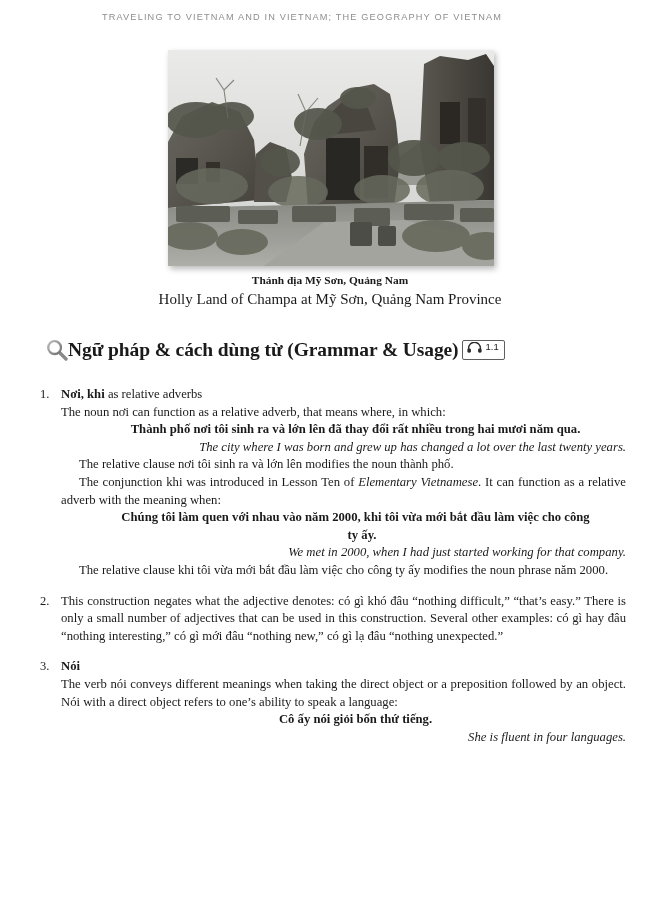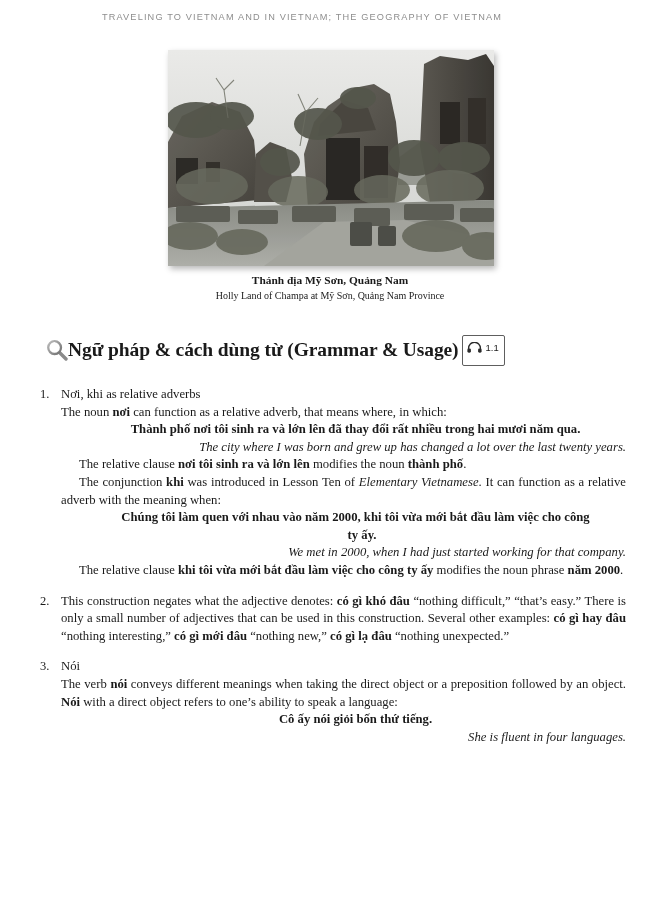--- a/index.html
+++ b/index.html
@@ -54,46 +54,46 @@
     text-align: center;
     line-height: 1.42;
   }
   .caption-vi {
     top: 272px;
     font-size: 11.4px;
     font-weight: bold;
   }
   .caption-en {
     top: 289px;
-    font-size: 10px;
+    font-size: 15px;
   }
 
   
   .section-heading {
     position: absolute;
     left: 46px;
     top: 336px;
     display: flex;
     align-items: center;
     height: 28px;
   }
   .magnifier-icon { width: 22px; height: 22px; flex: none; display: block; }
   .section-title {
     font-size: 19.5px;
     font-weight: bold;
     white-space: nowrap;
     letter-spacing: -0.1px;
   }
   .audio-badge {
     display: inline-flex;
-    align-items: flex-end;
+    align-items: flex-start;
     gap: 4px;
     border: 1px solid #5e5e5e;
     border-radius: 2px;
-    padding: 1px 5px 12px 4px;
+    padding: 1px 5px 1px 4px;
     margin-left: 3px;
     height: 16px;
     background: #fff;
   }
   .headphone-icon { width: 15px; height: 11px; display: block; flex: none; }
   .audio-badge-label {
     font-family: "Liberation Sans", sans-serif;
     font-size: 9.5px;
     color: #1a1a1a;
     line-height: 1;
@@ -112,42 +112,42 @@
   .item + .item { margin-top: 13px; }
   .item-number {
     position: absolute;
     left: 0;
     top: 0;
     width: 16px;
     text-align: left;
     font-size: 12.5px;
   }
   .item-title { font-size: 12.7px; }
-  .item-title b { font-weight: normal; }
+  .item-title b { font-weight: bold; }
 
   p { margin: 0; }
   .para {
     text-align: justify;
     text-justify: inter-word;
   }
   .para.indent { text-indent: 18px; }
   .gap-before { margin-top: 0; }
 
   .example {
     margin-left: 24px;
     font-weight: bold;
     text-align: center;
   }
   .example .cont { display: block; padding-left: 13px; }
   .gloss {
     margin-left: 24px;
     font-style: italic;
     text-align: right;
   }
-  b, strong { font-weight: bold; }
+  b, strong { font-weight: normal; }
   i, em { font-style: italic; }
 </style>
 </head>
 <body>
 
 <div class="running-head">TRAVELING TO VIETNAM AND IN VIETNAM; THE GEOGRAPHY OF VIETNAM</div>
 
 <div class="figure">
   <div class="figure-photo">
     <svg viewBox="0 0 326 216" preserveAspectRatio="none" aria-hidden="true">

